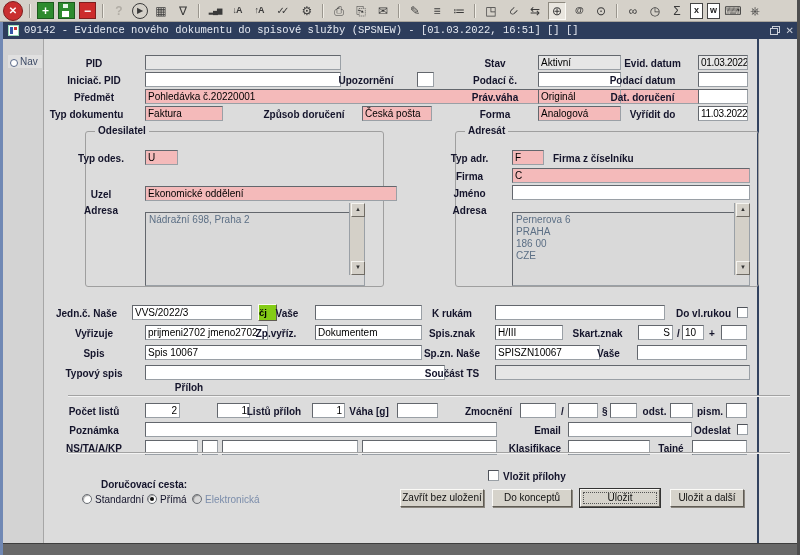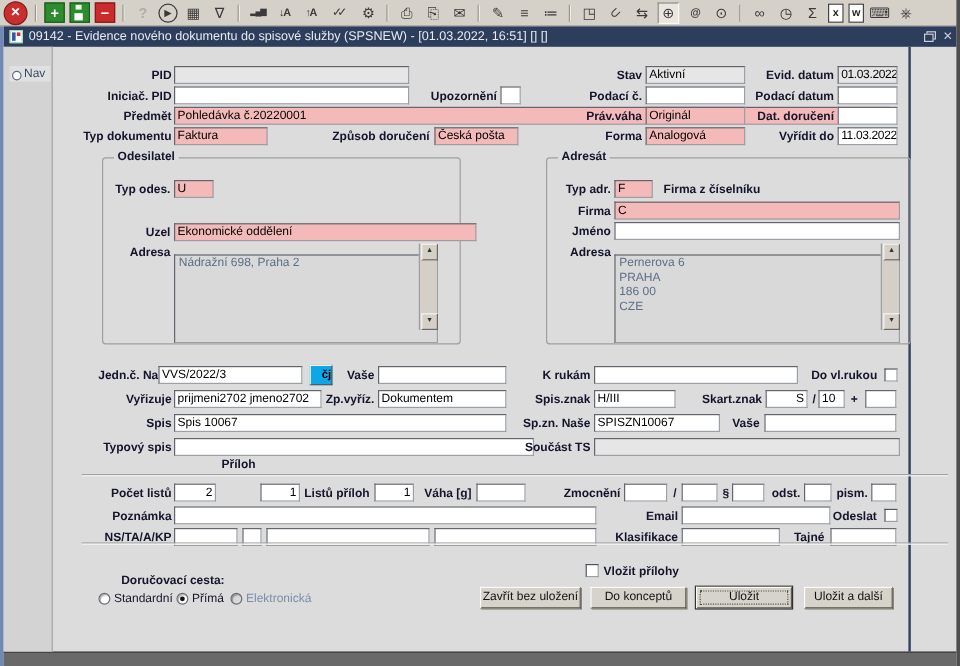--- a/index.html
+++ b/index.html
@@ -21,37 +21,37 @@
   .t-dim{color:#b1ada5;font-weight:bold;}
   .t-circ{border:1px solid #3a3a3a;border-radius:50%;width:14px;height:14px;font-size:8px;}
   .t-bars{font-size:7px;letter-spacing:-1px;}
   .t-sm{font-size:9px;font-weight:bold;letter-spacing:-1px;}
   .t-tight{letter-spacing:-4px;font-size:10px;padding-right:4px;}
   .t-rot{transform:rotate(-45deg);font-size:11px;}
   .t-pressed{background:#e9e6df;border:1px solid;border-color:#8d897f #fbfaf6 #fbfaf6 #8d897f;width:16px;height:16px;}
   .t-doc{width:11px;height:14px;background:#fff;border:1px solid #444;font-size:9px;font-weight:bold;color:#222;}
   #titlebar{position:absolute;left:3px;top:22px;width:794px;height:17px;background:#2d3d5c;color:#e6eaf2;
             font-size:10.5px;line-height:17px;white-space:nowrap;}
-  #title-text{position:absolute;left:21px;top:0;}
+  #title-text{position:absolute;left:21px;top:0;font-family:Liberation Mono, monospace;}
   .wicon{position:absolute;left:5px;top:3px;width:11px;height:11px;background:#fff;border:1px solid #9db;box-sizing:border-box;}
   .wicon::before{content:"";position:absolute;left:1px;top:1px;width:3px;height:7px;background:#3558a8;}
   .wicon::after{content:"";position:absolute;right:1px;top:1px;width:3px;height:3px;background:#c33;}
   #restore-btn{position:absolute;right:17px;top:4px;width:10px;height:9px;}
   #restore-btn::before{content:"";position:absolute;right:0;top:0;width:6px;height:5px;border:1px solid #c9ced8;}
   #restore-btn::after{content:"";position:absolute;left:0;bottom:0;width:6px;height:5px;border:1px solid #c9ced8;background:#2d3d5c;}
   #close-btn{position:absolute;right:3px;top:0;color:#c9ced8;font-size:10px;line-height:17px;}
   #b-left{position:absolute;left:0;top:22px;width:3px;height:533px;background:#7088b4;}
   #b-right{position:absolute;left:797px;top:0;width:3px;height:555px;background:#4e4e4e;}
   #bottomstrip{position:absolute;left:3px;top:543px;width:794px;height:12px;background:#696969;border-top:1px solid #3e3e3e;box-sizing:border-box;}
   #navstrip{position:absolute;left:3px;top:39px;width:41px;height:504px;background:#d3d3d3;border-right:1px solid #a6a6a6;box-sizing:border-box;}
   #nav-item{position:absolute;left:5px;top:16px;font-size:10px;color:#3c4a66;background:#e0e0e0;padding:1px 4px 1px 12px;}
   #nav-item::before{content:"";position:absolute;left:2px;top:4px;width:6px;height:6px;border:1px solid #5a6a8a;border-radius:50%;background:#fff;}
   #canvasline{position:absolute;left:757px;top:39px;width:2px;height:504px;background:#32425f;}
   
-  .lbl{position:absolute;text-align:right;font-weight:bold;font-size:10px;color:#14142b;
+  .lbl{position:absolute;text-align:center;font-weight:bold;font-size:10px;color:#14142b;
        white-space:nowrap;height:15px;line-height:15px;}
   .lla{text-align:left;}
   .fld{position:absolute;height:15px;box-sizing:border-box;background:#fff;
        border:1px solid;border-color:#63676d #9aa0a6 #9aa0a6 #63676d;
        font-size:10px;line-height:13px;padding:0 2px;color:#000;white-space:nowrap;overflow:hidden;}
   .pink{background:#f4baba;}
   .dis{background:#e6e6e6;}
   .num{text-align:right;}
   .dt{font-size:10px;letter-spacing:-0.3px;}
   .ta{position:absolute;box-sizing:border-box;background:#d9d9d9;color:#5c6f85;
@@ -63,23 +63,23 @@
         text-align:center;line-height:11px;}
   .sb .up{top:0;} .sb .dn{bottom:0;}
   .grp{position:absolute;border:1px solid #9f9f9f;border-radius:3px;}
   .grp-t{position:absolute;font-weight:bold;font-size:10px;color:#14142b;background:#dcdcdc;padding:0 3px;line-height:11px;}
   .sep{position:absolute;height:2px;border-top:1px solid #a2a2a2;border-bottom:1px solid #f3f3f3;box-sizing:border-box;}
   .btn{position:absolute;height:18px;background:#d6d3cb;box-sizing:border-box;
        border:1px solid;border-color:#fbfaf7 #5f5b54 #5f5b54 #fbfaf7;box-shadow:1px 1px 0 #8a867e;
        font-size:10px;color:#111;text-align:center;line-height:16px;white-space:nowrap;overflow:hidden;}
   .btn.default{box-shadow:0 0 0 1px #333;}
   .btn.default::after{content:"";position:absolute;left:2px;top:2px;right:2px;bottom:2px;border:1px dotted #555;}
-  .sbtn{position:absolute;height:17px;background:#0ea5e9;box-sizing:border-box;
+  .sbtn{position:absolute;height:17px;background:#84cc16;box-sizing:border-box;
         border:1px solid;border-color:#fbfaf7 #5f5b54 #5f5b54 #fbfaf7;
-        font-size:9.5px;text-align:right;line-height:15px;font-weight:bold;}
+        font-size:9.5px;text-align:left;line-height:15px;font-weight:bold;}
   .chk{position:absolute;width:11px;height:11px;background:#fff;box-sizing:border-box;
        border:1px solid;border-color:#4f535a #9aa0a6 #9aa0a6 #4f535a;}
   .radio{position:absolute;width:10px;height:10px;border-radius:50%;background:#fff;box-sizing:border-box;
          border:1px solid #6a6e74;box-shadow:inset 1px 1px 1px rgba(0,0,0,.35);}
   .radio.on::after{content:"";position:absolute;left:2px;top:2px;width:4px;height:4px;border-radius:50%;background:#111;}
   .radio.rdis{background:#d9d9d9;}
   .rlbl{position:absolute;font-size:10px;color:#14142b;height:13px;line-height:13px;white-space:nowrap;}
   .rlbl.dim{color:#7b8dab;}
 </style>
 </head>

